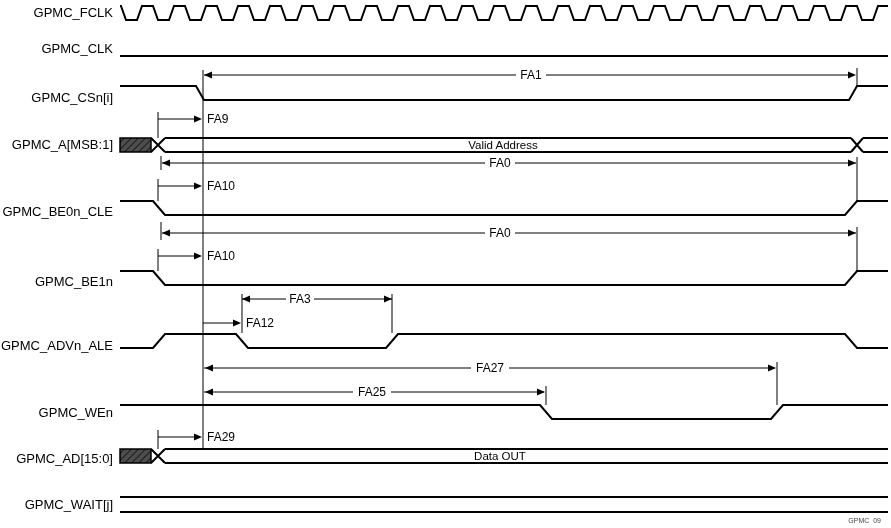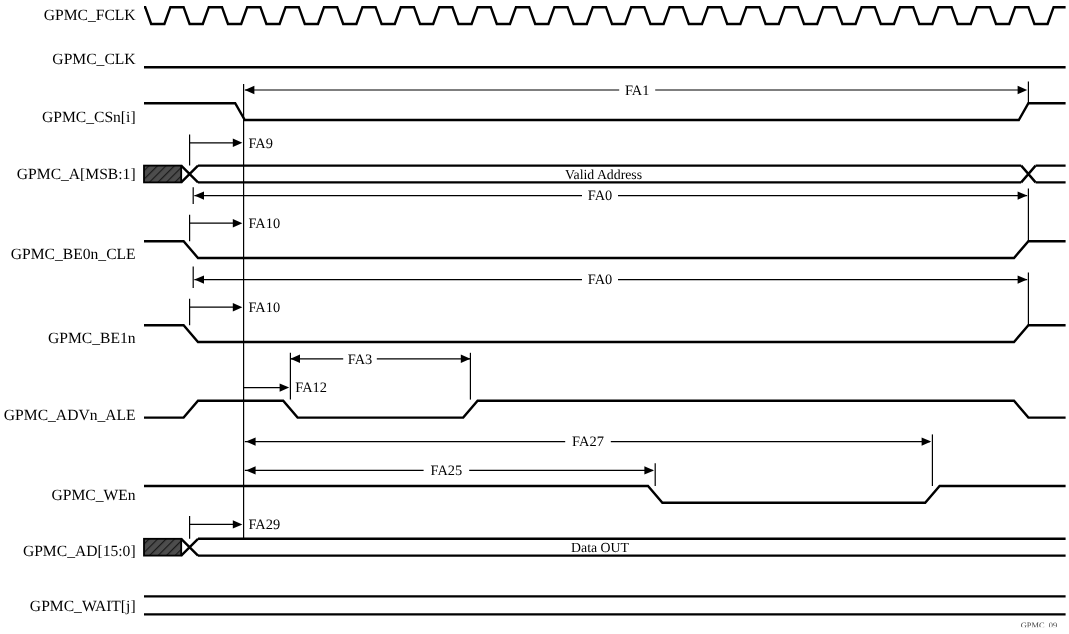--- a/index.html
+++ b/index.html
@@ -1,17 +1,17 @@
 <!DOCTYPE html>
 <html><head>
 <meta charset="utf-8">
 <style>
   html,body{margin:0;padding:0;background:#fff;}
   .stage{position:relative;width:891px;height:523px;background:#fff;
-         font-family:Liberation Serif, serif;overflow:hidden;}
+         font-family:Liberation Sans, sans-serif;overflow:hidden;}
   svg{display:block;}
   text{fill:#000;}
   .sig-label{font-size:13px;}
   .dim-label{font-size:12px;}
   .bus-label{font-size:11.5px;}
   .watermark{font-size:7px;fill:#444;}
   .wave{stroke:#000;stroke-width:2;fill:none;}
   .thin{stroke:#000;stroke-width:1;fill:none;}
   .rule{stroke:#000;stroke-width:1.5;fill:none;}
   .arrow{fill:#000;stroke:none;}

